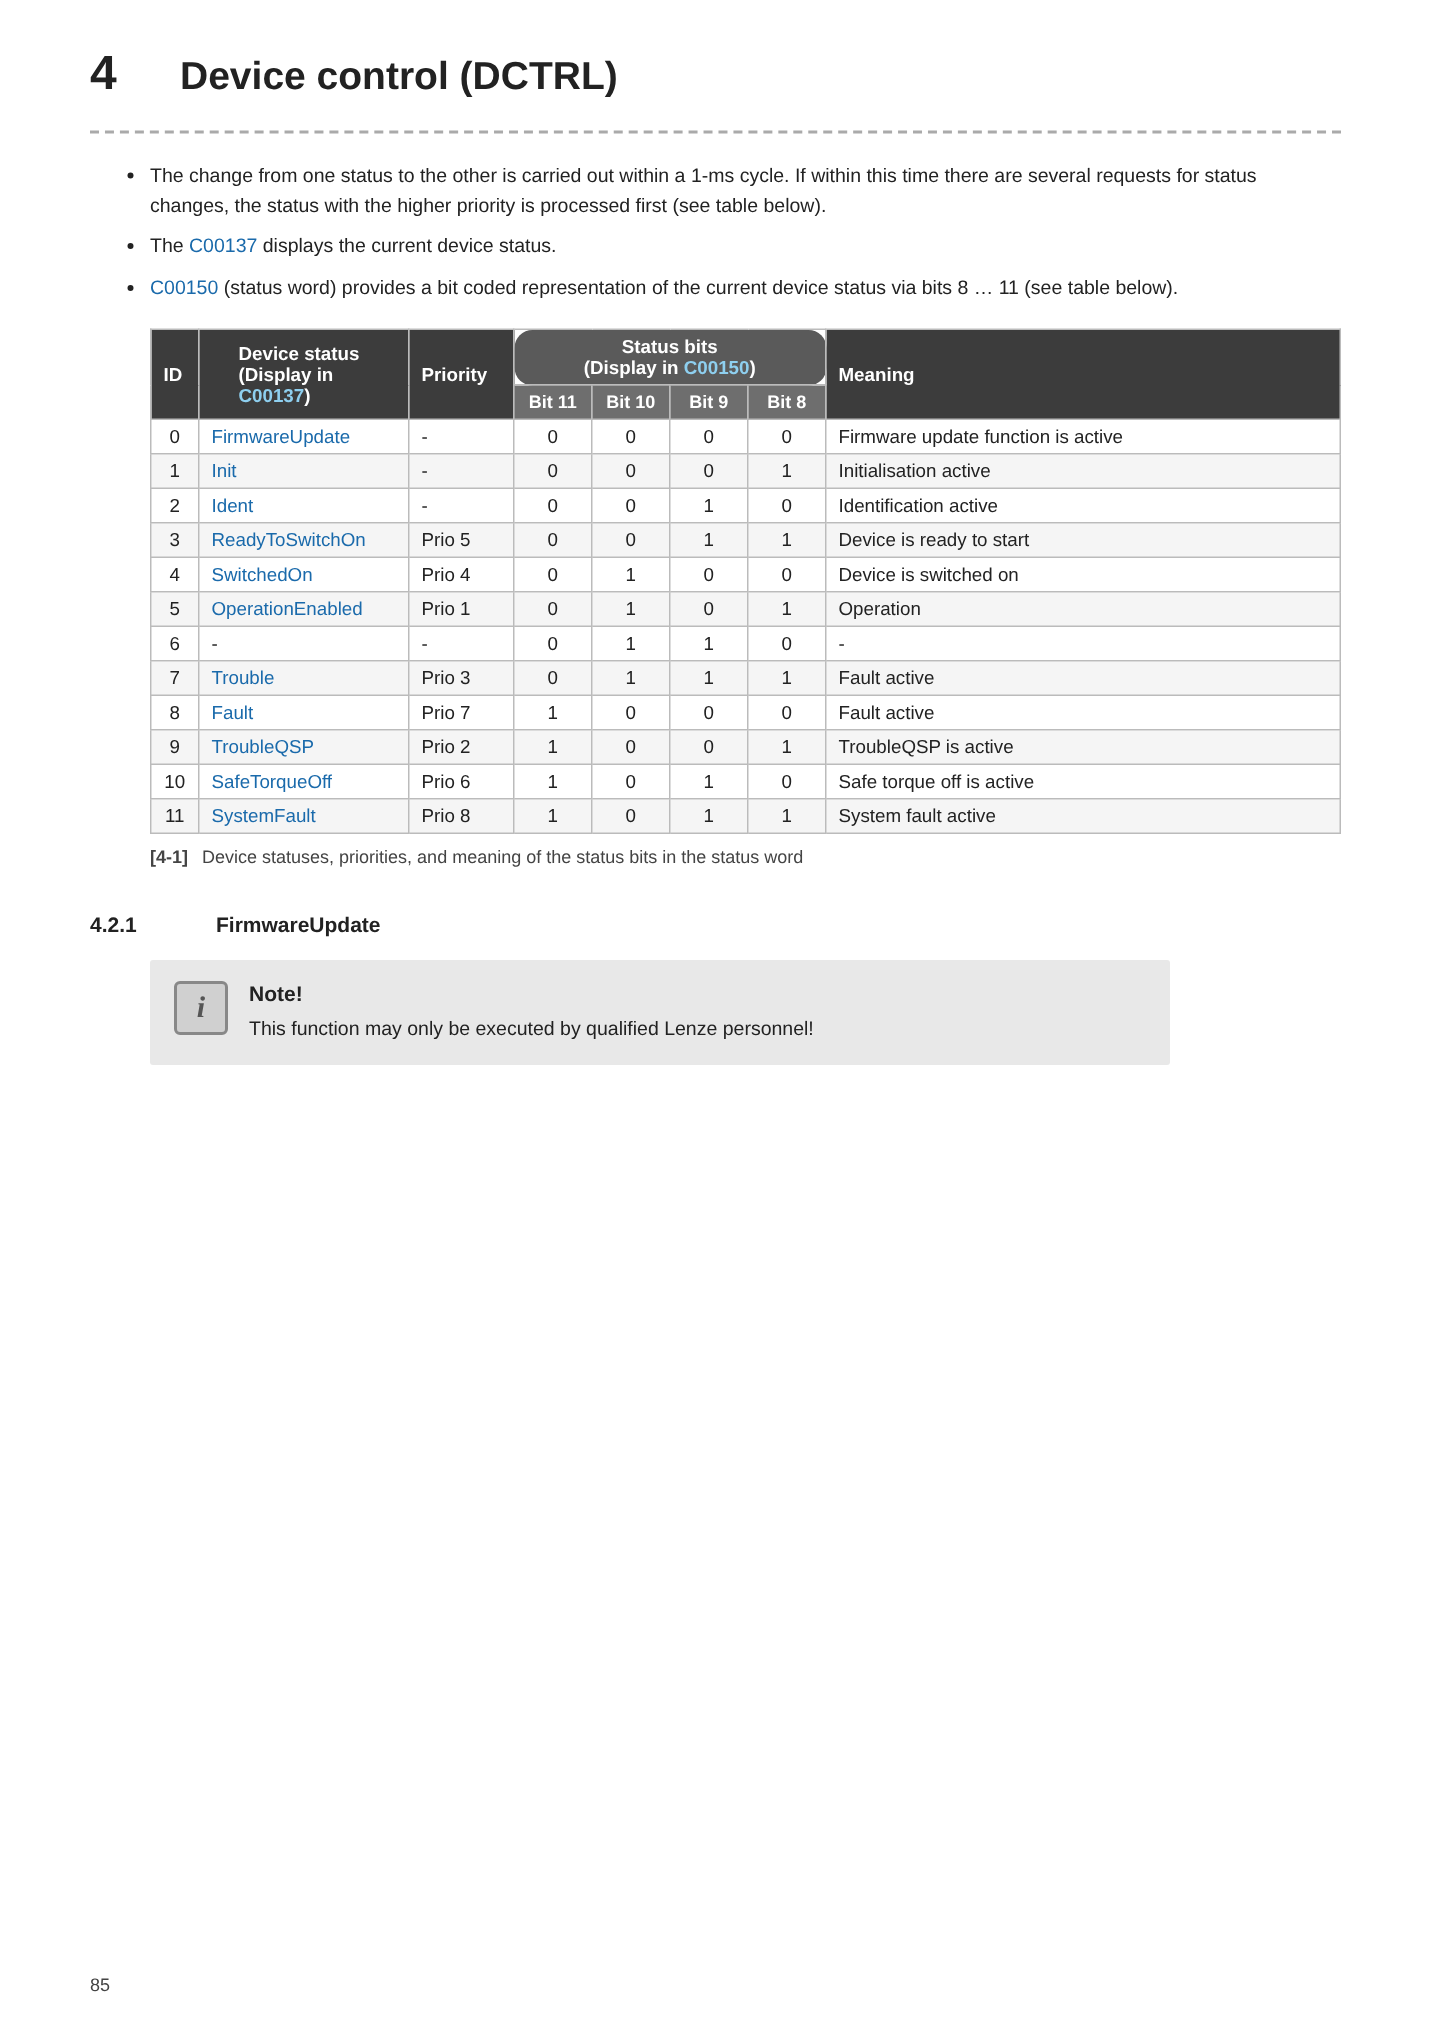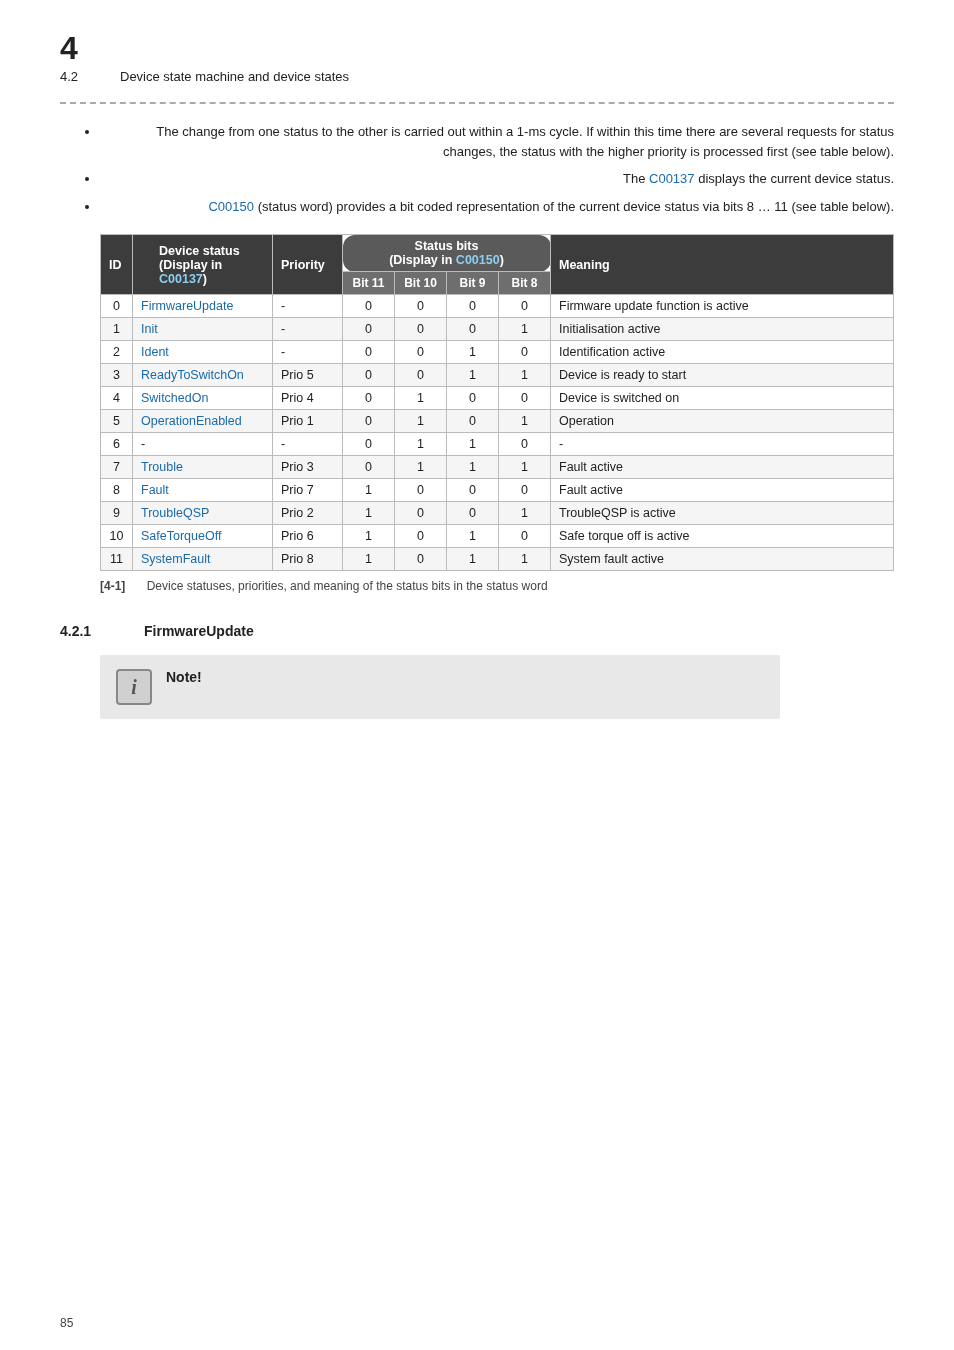--- a/index.html
+++ b/index.html
@@ -53,21 +53,20 @@
       margin: 18px 0 18px 0;
     }
     .bullet-list {
       margin-left: 40px;
       margin-bottom: 10px;
     }
     .bullet-item {
       margin-bottom: 8px;
       line-height: 1.5;
       list-style: disc;
-      text-align: right;
     }
     a {
       color: #1a6aab;
       text-decoration: none;
     }
 
     
     .data-table {
       border-collapse: collapse;
       margin: 18px 0 8px 40px;
@@ -116,21 +115,21 @@
       font-size: 12px;
     }
     .table-caption {
       margin-left: 40px;
       margin-bottom: 20px;
       font-size: 12px;
       color: #444;
     }
     .table-caption .caption-label {
       font-weight: bold;
-      margin-right: 18px;
+      margin-right: 6px;
     }
 
     
     .section-heading {
       display: flex;
       gap: 24px;
       align-items: center;
       margin: 30px 0 16px 0;
     }
     .section-num {
@@ -203,24 +202,21 @@
       font-size: 12px;
       color: #444;
     }
   </style>
 </head>
 <body>
 
 <div class="header-section">
   <div class="chapter-line">
     <span class="chapter-num">4</span>
-  </div>
-  <div class="sub-chapter-line">
-    <span class="sub-chapter-num">4.2</span>
-    <span class="sub-chapter-title">Device state machine and device states</span>
+    <span class="chapter-title">Device control (DCTRL)</span>
   </div>
 </div>
 
 <hr class="dashed-line">
 
 <ul class="bullet-list">
   <li class="bullet-item">
     <span>The change from one status to the other is carried out within a 1-ms cycle. If within this time there are several requests for status changes, the status with the higher priority is processed first (see table below).</span>
   </li>
   <li class="bullet-item">
@@ -378,18 +374,19 @@
 
 <div class="section-heading">
   <span class="section-num">4.2.1</span>
   <span class="section-title">FirmwareUpdate</span>
 </div>
 
 <div class="note-box">
   <div class="note-icon">i</div>
   <div class="note-content">
     <div class="note-title">Note!</div>
+    <div class="note-text">This function may only be executed by qualified Lenze personnel!</div>
   </div>
 </div>
 
 <div class="page-footer">
   <span class="page-num">85</span>
 </div>
 
 </body></html>

